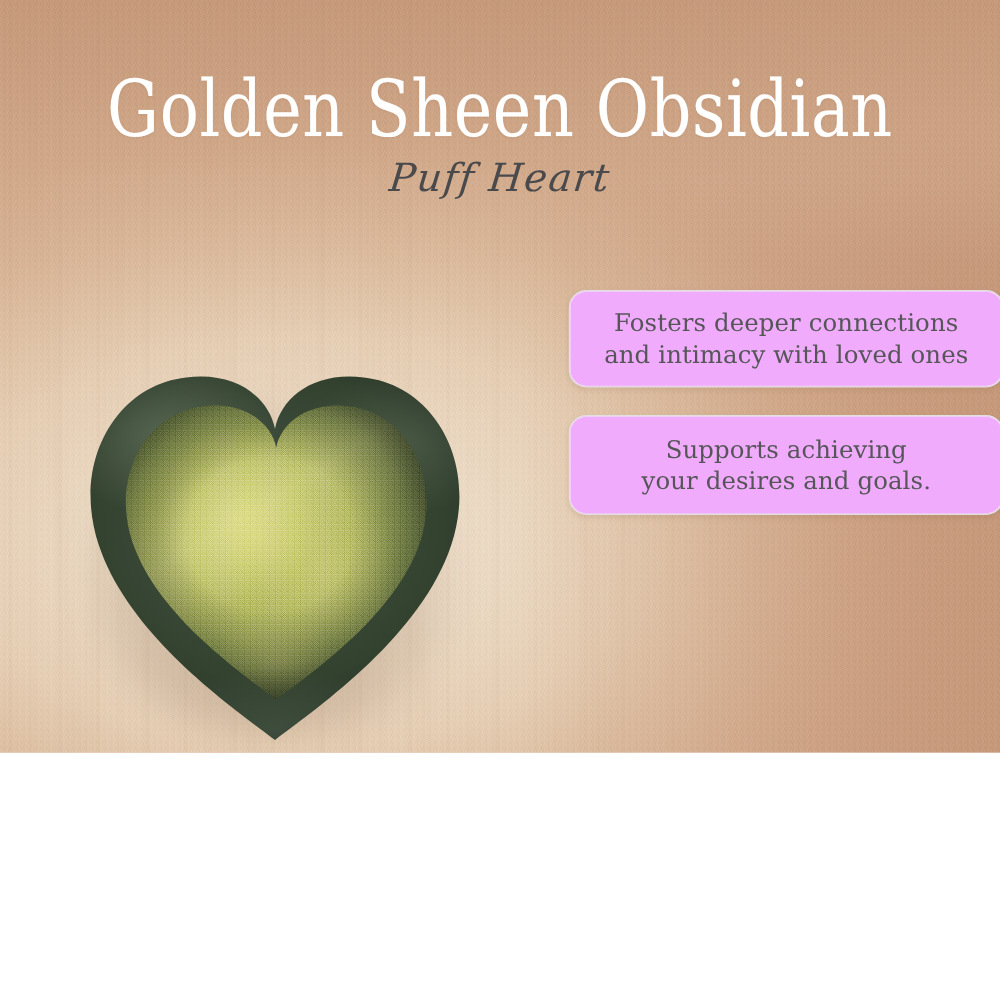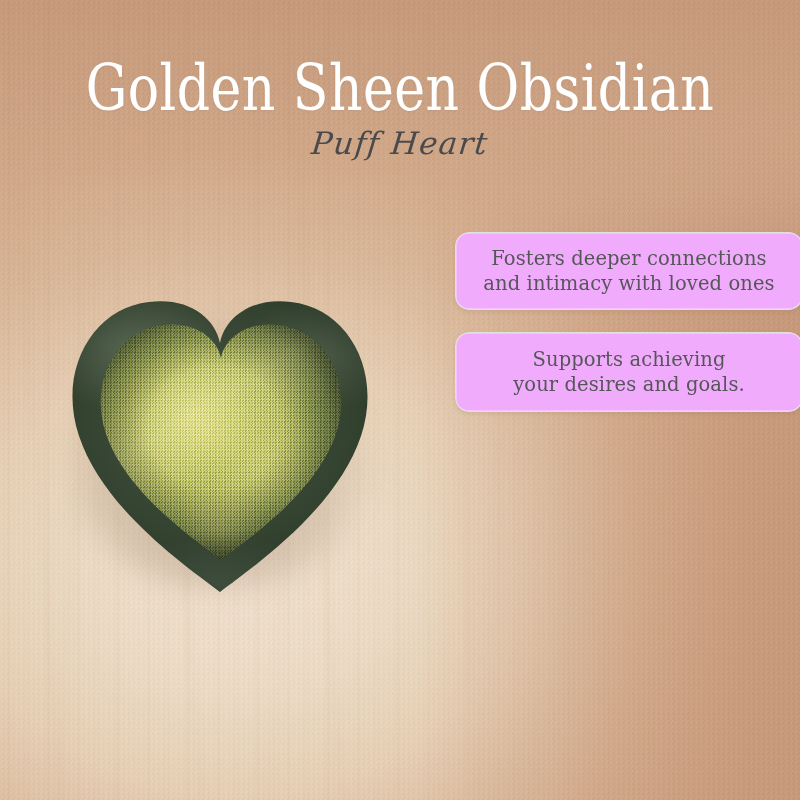--- a/index.html
+++ b/index.html
@@ -7,21 +7,21 @@
 
   html, body {
     width:800px; height:800px;
     overflow:hidden;
     font-family:"Liberation Serif", serif;
   }
 
   
   .stage{
     position:relative;
-    width:800px; height:800px;
+    width:800px; height:602px;
     overflow:hidden;
     background:#cda183;
   }
 
   
   .bg-base{
     position:absolute; inset:0;
     background:
       radial-gradient(ellipse 78% 62% at 30% 72%,
           #f0e0cd 0%,

